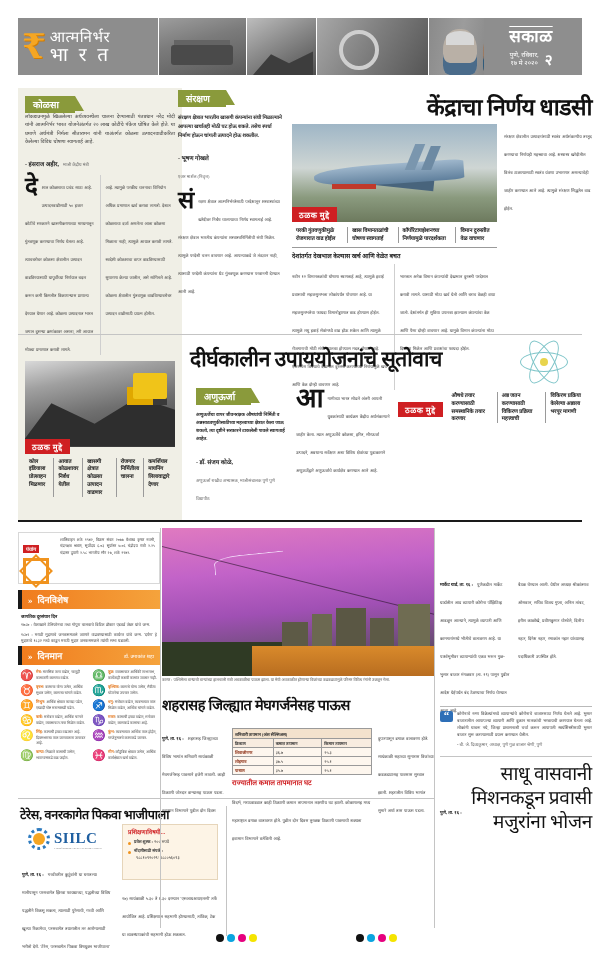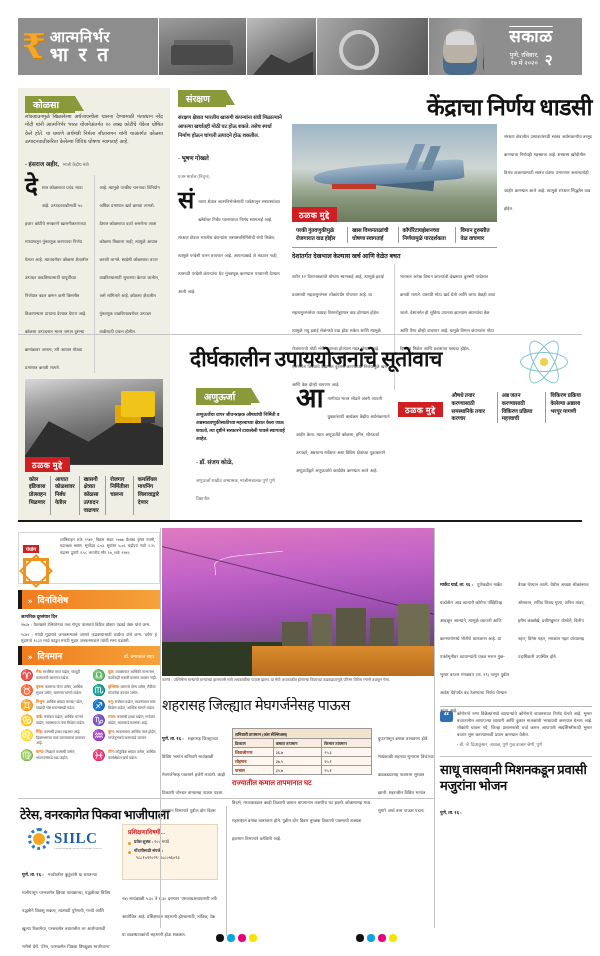--- a/index.html
+++ b/index.html
@@ -12,21 +12,21 @@
   }
   .page { width: 600px; height: 956px; position: relative; background:#fff; }
 
   
   .masthead { position:absolute; left:18px; top:18px; width:564px; height:57px;
     display:flex; background:#8e8e8e; }
   .mh-logo { width:140px; background:#8d8d8d; display:flex; align-items:center;
     padding-left:4px; position:relative; }
   .rupee-sym { font-size:34px; color:#f5a623; font-weight:bold; line-height:1;
     margin-right:4px; text-shadow:1px 1px 0 #d47d00; }
-  .logo-txt { color:#fff; font-weight:bold; line-height:1.0; }
+  .logo-txt { color:#fff; font-weight:normal; line-height:1.0; }
   .logo-txt .l1 { font-size:15px; display:block; letter-spacing:0.5px; }
   .logo-txt .l2 { font-size:19px; display:block; letter-spacing:3px; }
   .mh-photo { position:relative; overflow:hidden; border-left:1px solid #fff; }
   .ph-tank { width:88px; background:linear-gradient(165deg,#9d9d9d 0%,#7b7b7b 40%,#595959 100%); }
   .ph-tank::after{ content:""; position:absolute; left:12px; bottom:10px; width:62px; height:20px;
     background:#4a4a4a; border-radius:3px; box-shadow:0 -8px 0 -3px #646464; }
   .ph-coal { width:70px; background:linear-gradient(150deg,#bdbdbd 0%,#8a8a8a 45%,#4e4e4e 100%); }
   .ph-coal::after{ content:""; position:absolute; left:6px; bottom:0; width:60px; height:26px;
     background:#3d3d3d; clip-path:polygon(0 100%,30% 20%,60% 55%,100% 10%,100% 100%); }
   .ph-sat { width:112px; background:linear-gradient(120deg,#a8a8a8 0%,#7d7d7d 50%,#555 100%); }
@@ -68,21 +68,21 @@
   .byline-sub { font-size:4.4px; color:#6a6a6a; }
 
   .dropcap { float:left; font-size:24px; font-weight:bold; line-height:0.86;
     margin:1px 4px 0 0; color:#111; }
 
   .pointbox { display:flex; font-size:5.4px; font-weight:bold; color:#1a1a1a; line-height:1.45; }
   .pointbox > div { padding:0 4px; border-right:1px solid #9a9a9a; }
   .pointbox > div:last-child { border-right:none; }
 
   
-  .kolsa-panel { position:absolute; left:18px; top:88px; width:152px; height:432px;
+  .kolsa-panel { position:absolute; left:18px; top:88px; width:164px; height:432px;
     background:#f0efe6; padding:6px 7px; }
   .kolsa-hl { font-size:16.5px; margin:6px 0 5px 0; }
   .coal-img { width:100%; height:86px; margin-top:6px;
     background:linear-gradient(168deg,#d9d9d9 0%,#a0a0a0 25%,#6f6f6f 55%,#3c3c3c 100%);
     position:relative; overflow:hidden; }
   .coal-img::before{ content:""; position:absolute; left:-6px; bottom:0; width:120%; height:70%;
     background:#2e2e2e; clip-path:polygon(0 100%,18% 28%,42% 62%,66% 18%,100% 52%,100% 100%); }
   .coal-img::after{ content:""; position:absolute; right:8px; top:12px; width:34px; height:26px;
     background:#f0c419; border-radius:2px;
     box-shadow:-10px 10px 0 -4px #e0a800, 6px 12px 0 -6px #3a3a3a; }
@@ -156,42 +156,42 @@
   .wire { position:absolute; left:0; top:18px; width:300px; height:90px;
     border-top:1px solid rgba(40,20,40,.6); transform:rotate(14deg); transform-origin:left top; }
   .skyline { position:absolute; left:120px; bottom:28px; width:160px; height:46px; }
   .bldg { position:absolute; bottom:0; background:#5d5a46; }
   .wall { position:absolute; left:90px; bottom:0; width:185px; height:30px;
     background:linear-gradient(180deg,#d98a2b,#b86d20); }
   .greenstrip { position:absolute; left:0; bottom:0; width:120px; height:34px; background:#2f3a24; }
   .img-caption { position:absolute; left:162px; top:678px; width:272px;
     font-size:3.9px; color:#4a4a4a; line-height:1.5; }
   .wx-head { position:absolute; left:162px; top:694px; width:272px;
-    font-size:14.5px; font-weight:normal; letter-spacing:-0.3px; }
+    font-size:14.5px; font-weight:bold; letter-spacing:-0.3px; }
 
   
   .tbl { position:absolute; left:232px; top:728px; width:140px; border-collapse:collapse;
     background:#fdf6ee; }
   .tbl td,.tbl th { border:1px solid #9a9a9a; font-size:4.1px; padding:1.5px 2px;
     color:#2a2a2a; text-align:left; }
   .tbl .cap { background:#f3e2cd; font-weight:bold; font-size:4.3px; }
   .tbl th { background:#f8ece0; font-weight:bold; }
   .tbl td.lbl { font-weight:bold; color:#8a2b10; }
   .subhead-red { position:absolute; left:232px; top:778px; width:140px;
     color:#cf1f22; font-weight:bold; font-size:7px; }
 
   
   .bhusar-head { position:absolute; left:440px; top:530px; width:150px;
     font-size:14.5px; font-weight:bold; line-height:1.22; letter-spacing:-0.3px; }
   .quotebox { position:absolute; left:440px; top:706px; width:152px;
     border-top:1px solid #b9b9b9; padding-top:4px; display:flex; gap:4px; }
   .qmark { width:13px; height:11px; background:#2e6fb7; color:#fff; font-size:11px;
     line-height:9px; text-align:center; flex:0 0 13px; font-weight:bold; border-radius:2px; }
   .sadhu-head { position:absolute; left:440px; top:762px; width:152px;
-    font-size:13px; font-weight:bold; line-height:1.25; letter-spacing:-0.3px; }
+    font-size:19px; font-weight:normal; line-height:1.25; letter-spacing:-0.3px;text-align:right; }
 
   
   .ad-head { position:absolute; left:20px; top:806px; width:200px;
     font-size:12.5px; font-weight:bold; letter-spacing:-0.3px; }
   .siilc { position:absolute; left:28px; top:828px; display:flex; align-items:center; gap:4px; }
   .siilc-sun { width:22px; height:22px; position:relative; }
   .siilc-sun::before{ content:""; position:absolute; inset:5px; background:#f5a623; border-radius:50%; }
   .siilc-sun::after{ content:""; position:absolute; inset:0; border:3px dotted #2e7bbf; border-radius:50%; }
   .siilc-name { font-size:15px; font-weight:bold; color:#1f5fa0; letter-spacing:0.5px; }
   .siilc-tag { font-size:2.8px; color:#777; display:block; letter-spacing:0.2px; }

